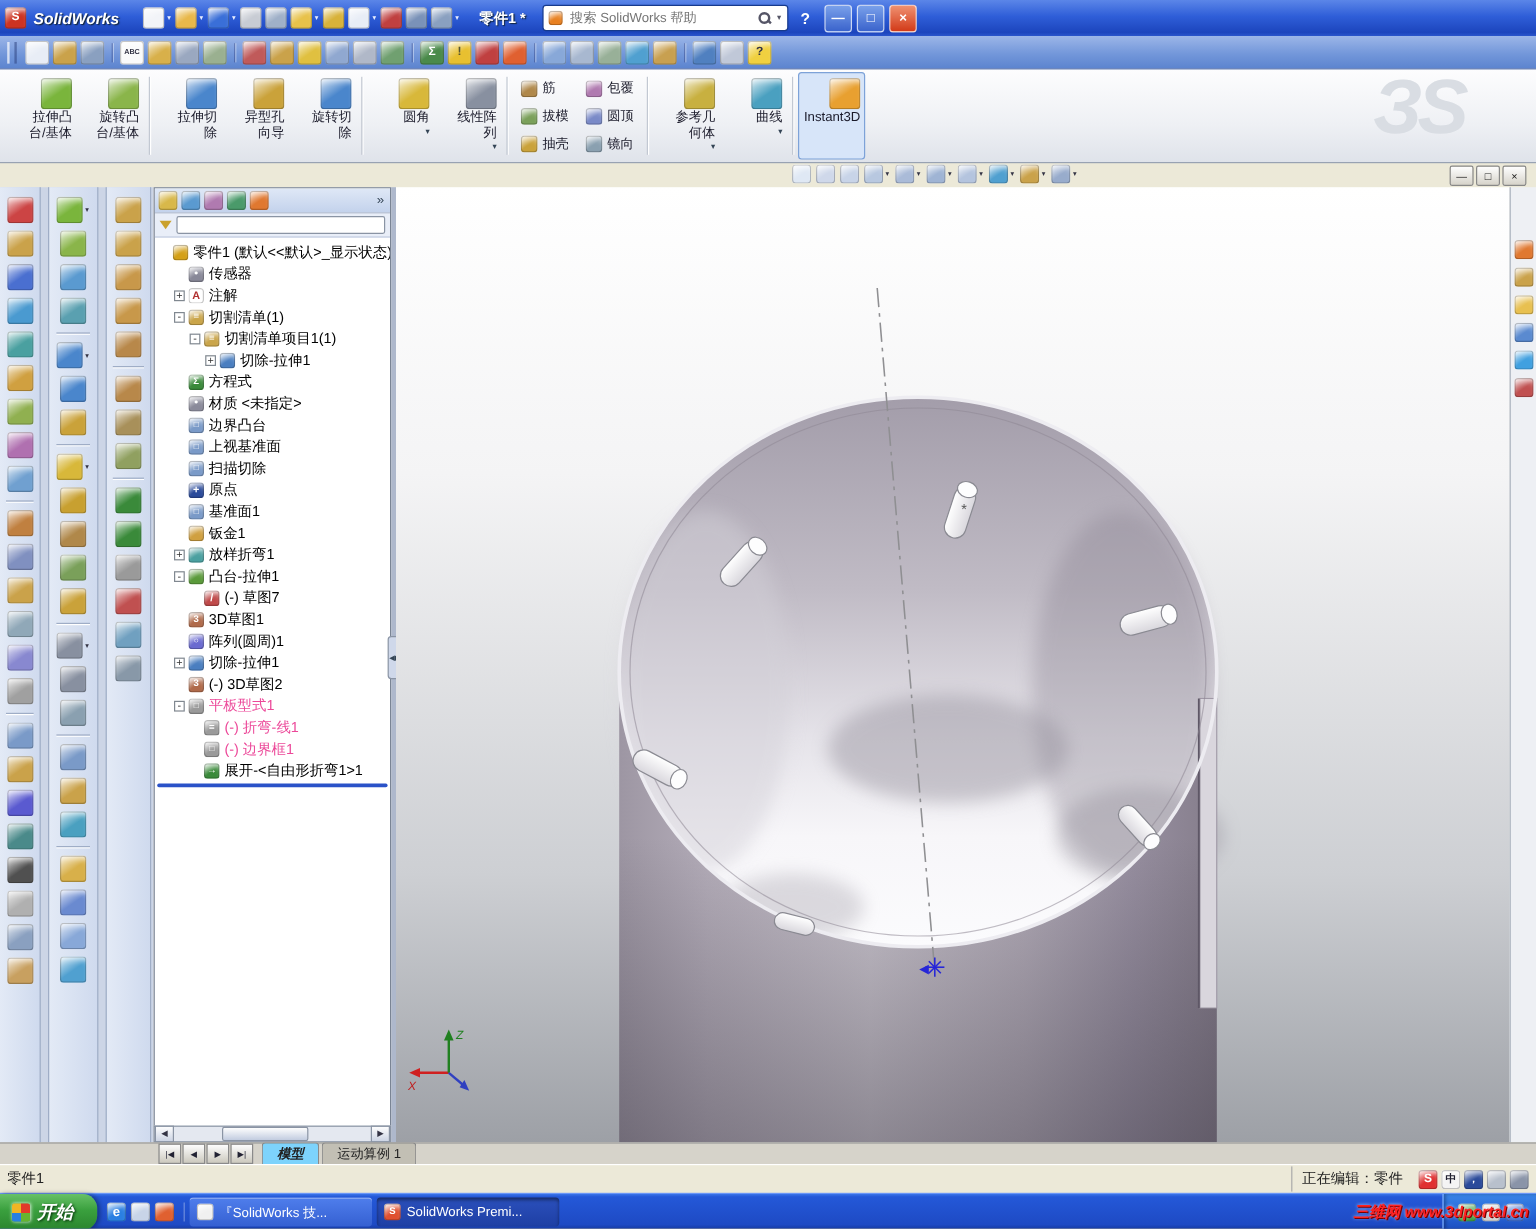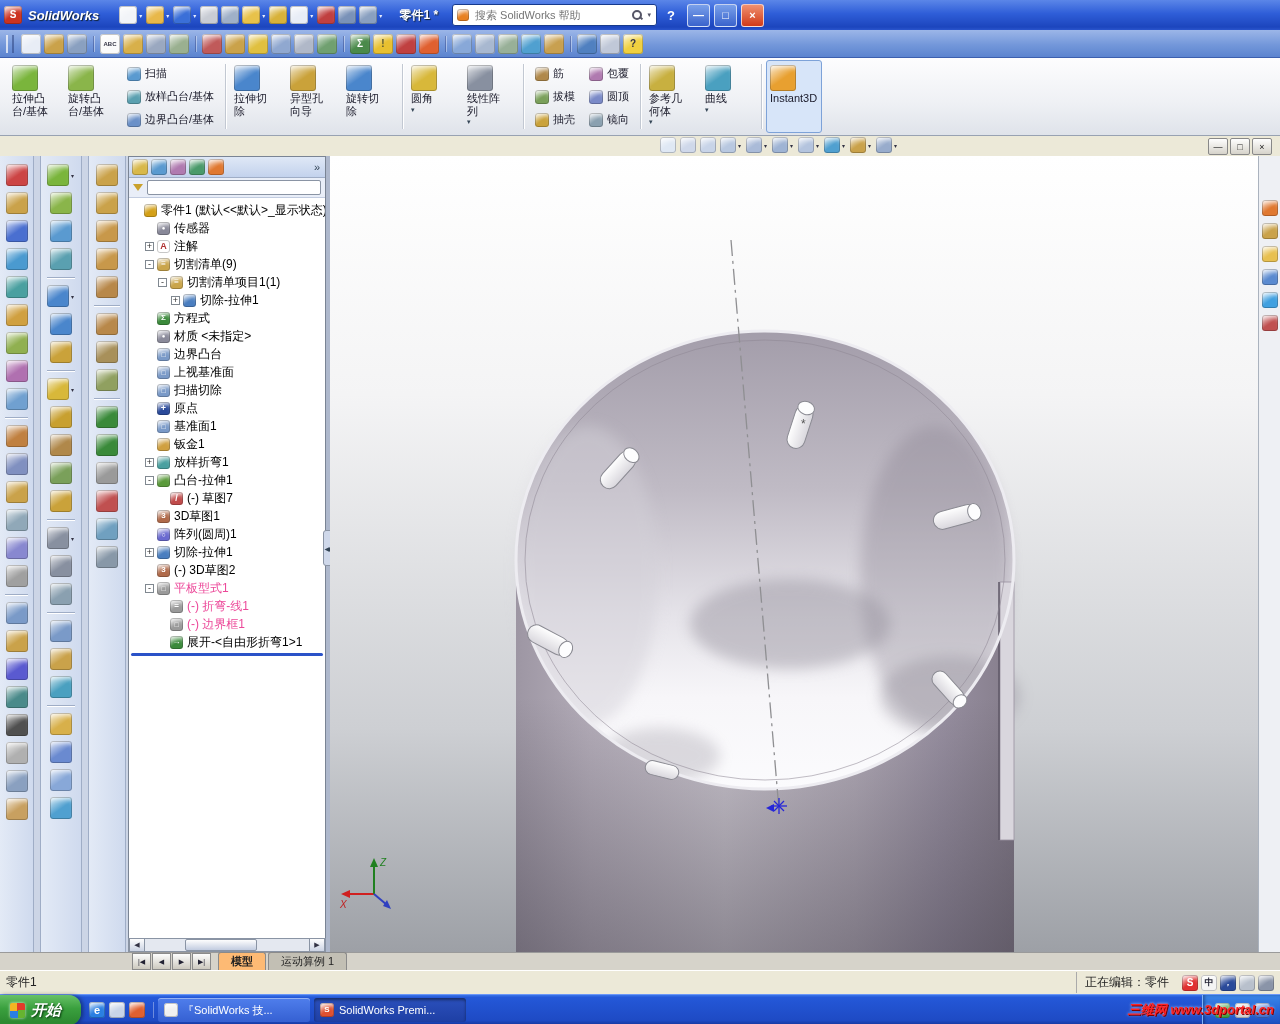--- a/index.html
+++ b/index.html
@@ -32,21 +32,21 @@
   .winbtn.close{background:linear-gradient(#ef9070,#d23a18);}
 
   
   #toolbar2{left:0;top:30px;width:1280px;height:28px;display:flex;align-items:center;gap:3px;padding:0 6px;box-sizing:border-box;
     background:linear-gradient(180deg,#9cb6e8 0%,#7397da 55%,#5c84cf 100%);border-bottom:1px solid #3c5fae;}
   .grip{width:4px;height:18px;border-left:2px solid rgba(255,255,255,.7);border-right:2px solid rgba(40,60,120,.5);margin-right:4px;flex:none;}
 
   
   #ribbon{left:0;top:58px;width:1280px;height:78px;box-sizing:border-box;display:flex;align-items:stretch;padding:2px 0 2px 8px;
     background:linear-gradient(180deg,#fdfdfe 0%,#eef0f4 60%,#dfe3ea 100%);border-bottom:1px solid #98a2b2;overflow:hidden;}
-  .rbtn{display:flex;flex-direction:column;align-items:flex-start;gap:1px;padding:4px 3px 0 3px;min-width:48px;border-radius:3px;border:1px solid transparent;}
+  .rbtn{display:flex;flex-direction:column;align-items:flex-end;gap:1px;padding:4px 3px 0 3px;min-width:48px;border-radius:3px;border:1px solid transparent;}
   .rbtn .rl{font-size:11px;line-height:12px;color:#1a1a2a;white-space:nowrap;}
   .rbtn .rarr{font-size:7px;color:#345;}
   .rbtn.active{background:#d7e5f9;border-color:#7da2d8;}
   .rstack{display:flex;flex-direction:column;justify-content:center;gap:1px;padding:0 2px;}
   .srow{display:flex;align-items:center;gap:4px;height:22px;padding:0 5px;border-radius:2px;font-size:11px;color:#1a1a2a;white-space:nowrap;}
   .rsep{width:1px;background:#c2c8d2;box-shadow:1px 0 0 #fff;margin:4px 4px;flex:none;}
   #ribbon-watermark{position:absolute;right:60px;top:52px;font-size:64px;font-style:italic;font-weight:bold;color:#d9dde3;letter-spacing:-4px;pointer-events:none;}
 
   
   #tabrow{left:0;top:136px;width:1280px;height:20px;box-sizing:border-box;display:flex;align-items:flex-end;
@@ -99,21 +99,21 @@
   #viewport{left:330px;top:156px;width:928px;height:796px;background:linear-gradient(180deg,#ffffff 0%,#f4f4f5 30%,#cdcfd3 72%,#9da0a6 100%);}
   #taskpane{left:1258px;top:156px;width:22px;height:796px;box-sizing:border-box;background:#eef0f4;border-left:1px solid #aab2be;
     display:flex;flex-direction:column;align-items:center;gap:7px;padding-top:44px;}
 
   
   #modeltabs{left:0;top:952px;width:1280px;height:18px;box-sizing:border-box;background:#d6d3ca;border-top:1px solid #9a9a9a;
     display:flex;align-items:flex-end;padding-left:132px;}
   .navbtn{width:17px;height:15px;display:inline-flex;align-items:center;justify-content:center;font-size:7px;color:#223;
     background:linear-gradient(#fdfdfd,#ccc9be);border:1px solid #8a8a8a;margin-right:1px;}
   .mtab{padding:1px 12px;font-size:11px;color:#222;border:1px solid #8a8a8a;border-bottom:none;background:#c2bfb4;margin-left:2px;border-radius:3px 3px 0 0;white-space:nowrap;}
-  .mtab.active{background:#fdba74;font-weight:bold;}
+  .mtab.active{background:#7dd3fc;font-weight:bold;font-style:italic;}
   #statusbar{left:0;top:970px;width:1280px;height:24px;box-sizing:border-box;background:#ece9d8;border-top:1px solid #fff;
     display:flex;align-items:center;padding:0 6px;color:#222;}
   #status-right{margin-left:auto;display:flex;align-items:center;gap:5px;}
   #editing-box{border-left:1px solid #aaa;padding:2px 8px;font-size:12px;color:#222;white-space:nowrap;}
 
   
   #taskbar{left:0;top:994px;width:1280px;height:30px;display:flex;align-items:center;
     background:linear-gradient(180deg,#3a74e8 0%,#2458d8 8%,#1e4ac4 85%,#15379c 100%);border-top:1px solid #6a96f8;}
   #startbtn{height:30px;display:flex;align-items:center;gap:6px;padding:0 20px 0 10px;border-radius:0 12px 12px 0;
     background:linear-gradient(180deg,#67c167 0%,#3aa03e 45%,#2d8a31 90%);box-shadow:2px 0 4px rgba(0,0,0,.4);
@@ -223,34 +223,20 @@
         <div class="rbtn">
           <span class="chip" style="height: 26px; width: 26px; background: linear-gradient(145deg, rgba(255, 255, 255, 0.8), rgba(255, 255, 255, 0) 52%), rgb(122, 181, 60);"></span>
           <div class="rl">拉伸凸</div>
           <div class="rl">台/基体</div>
         </div>
         <div class="rbtn">
           <span class="chip" style="height: 26px; width: 26px; background: linear-gradient(145deg, rgba(255, 255, 255, 0.8), rgba(255, 255, 255, 0) 52%), rgb(138, 181, 74);"></span>
           <div class="rl">旋转凸</div>
           <div class="rl">台/基体</div>
         </div>
-        <div class="rstack">
-          <div class="srow">
-            <span class="chip" style="height: 14px; width: 14px; background: linear-gradient(145deg, rgba(255, 255, 255, 0.8), rgba(255, 255, 255, 0) 52%), rgb(90, 154, 208);"></span>
-            <span>扫描</span>
-          </div>
-          <div class="srow">
-            <span class="chip" style="height: 14px; width: 14px; background: linear-gradient(145deg, rgba(255, 255, 255, 0.8), rgba(255, 255, 255, 0) 52%), rgb(90, 160, 176);"></span>
-            <span>放样凸台/基体</span>
-          </div>
-          <div class="srow">
-            <span class="chip" style="height: 14px; width: 14px; background: linear-gradient(145deg, rgba(255, 255, 255, 0.8), rgba(255, 255, 255, 0) 52%), rgb(106, 144, 200);"></span>
-            <span>边界凸台/基体</span>
-          </div>
-        </div>
         <div class="rsep"></div>
         <div class="rbtn">
           <span class="chip" style="height: 26px; width: 26px; background: linear-gradient(145deg, rgba(255, 255, 255, 0.8), rgba(255, 255, 255, 0) 52%), rgb(74, 134, 204);"></span>
           <div class="rl">拉伸切</div>
           <div class="rl">除</div>
         </div>
         <div class="rbtn">
           <span class="chip" style="height: 26px; width: 26px; background: linear-gradient(145deg, rgba(255, 255, 255, 0.8), rgba(255, 255, 255, 0) 52%), rgb(202, 162, 58);"></span>
           <div class="rl">异型孔</div>
           <div class="rl">向导</div>
@@ -316,20 +302,21 @@
           <div class="rarr">▾</div>
         </div>
         <div class="rsep"></div>
         <div class="rbtn active">
           <span class="chip" style="height: 26px; width: 26px; background: linear-gradient(145deg, rgba(255, 255, 255, 0.8), rgba(255, 255, 255, 0) 52%), rgb(232, 160, 48);"></span>
           <div class="rl">Instant3D</div>
           <div class="rl"></div>
         </div>
       </div>
   </div>
+  <div id="ribbon-watermark" class="abs">ЗS</div>
 
   <div id="hud">
       <span class="chip" style="height: 16px; width: 16px; background: linear-gradient(145deg, rgba(255, 255, 255, 0.8), rgba(255, 255, 255, 0) 52%), rgb(223, 232, 244);"></span>
       <span class="chip" style="height: 16px; width: 16px; background: linear-gradient(145deg, rgba(255, 255, 255, 0.8), rgba(255, 255, 255, 0) 52%), rgb(207, 216, 234);"></span>
       <span class="chip" style="height: 16px; width: 16px; background: linear-gradient(145deg, rgba(255, 255, 255, 0.8), rgba(255, 255, 255, 0) 52%), rgb(200, 212, 232);"></span>
       <span class="brow">
         <span class="chip" style="height: 16px; width: 16px; background: linear-gradient(145deg, rgba(255, 255, 255, 0.8), rgba(255, 255, 255, 0) 52%), rgb(184, 200, 224);"></span>
         <span class="dd">▾</span>
       </span>
       <span class="brow">
@@ -478,21 +465,21 @@
           <span class="tlabel">传感器</span>
         </div>
         <div class="titem" style="padding-left: 16px;">
           <span class="exp">+</span>
           <span class="chip" style="height: 13px; width: 13px; background: linear-gradient(145deg, rgba(255, 255, 255, 0.8), rgba(255, 255, 255, 0) 52%), rgb(255, 255, 255); font-size: 9px; color: rgb(176, 48, 48);">A</span>
           <span class="tlabel">注解</span>
         </div>
         <div class="titem" style="padding-left: 16px;">
           <span class="exp">-</span>
           <span class="chip" style="height: 13px; width: 13px; background: linear-gradient(145deg, rgba(255, 255, 255, 0.8), rgba(255, 255, 255, 0) 52%), rgb(202, 165, 74); font-size: 8px; color: rgb(255, 255, 255);">≡</span>
-          <span class="tlabel">切割清单(9)</span>
+          <span class="tlabel">切割清单(1)</span>
         </div>
         <div class="titem" style="padding-left: 29px;">
           <span class="exp">-</span>
           <span class="chip" style="height: 13px; width: 13px; background: linear-gradient(145deg, rgba(255, 255, 255, 0.8), rgba(255, 255, 255, 0) 52%), rgb(202, 165, 74); font-size: 8px; color: rgb(255, 255, 255);">≡</span>
           <span class="tlabel">切割清单项目1(1)</span>
         </div>
         <div class="titem" style="padding-left: 42px;">
           <span class="exp">+</span>
           <span class="chip" style="height: 13px; width: 13px; background: linear-gradient(145deg, rgba(255, 255, 255, 0.8), rgba(255, 255, 255, 0) 52%), rgb(74, 126, 192);"></span>
           <span class="tlabel">切除-拉伸1</span>

